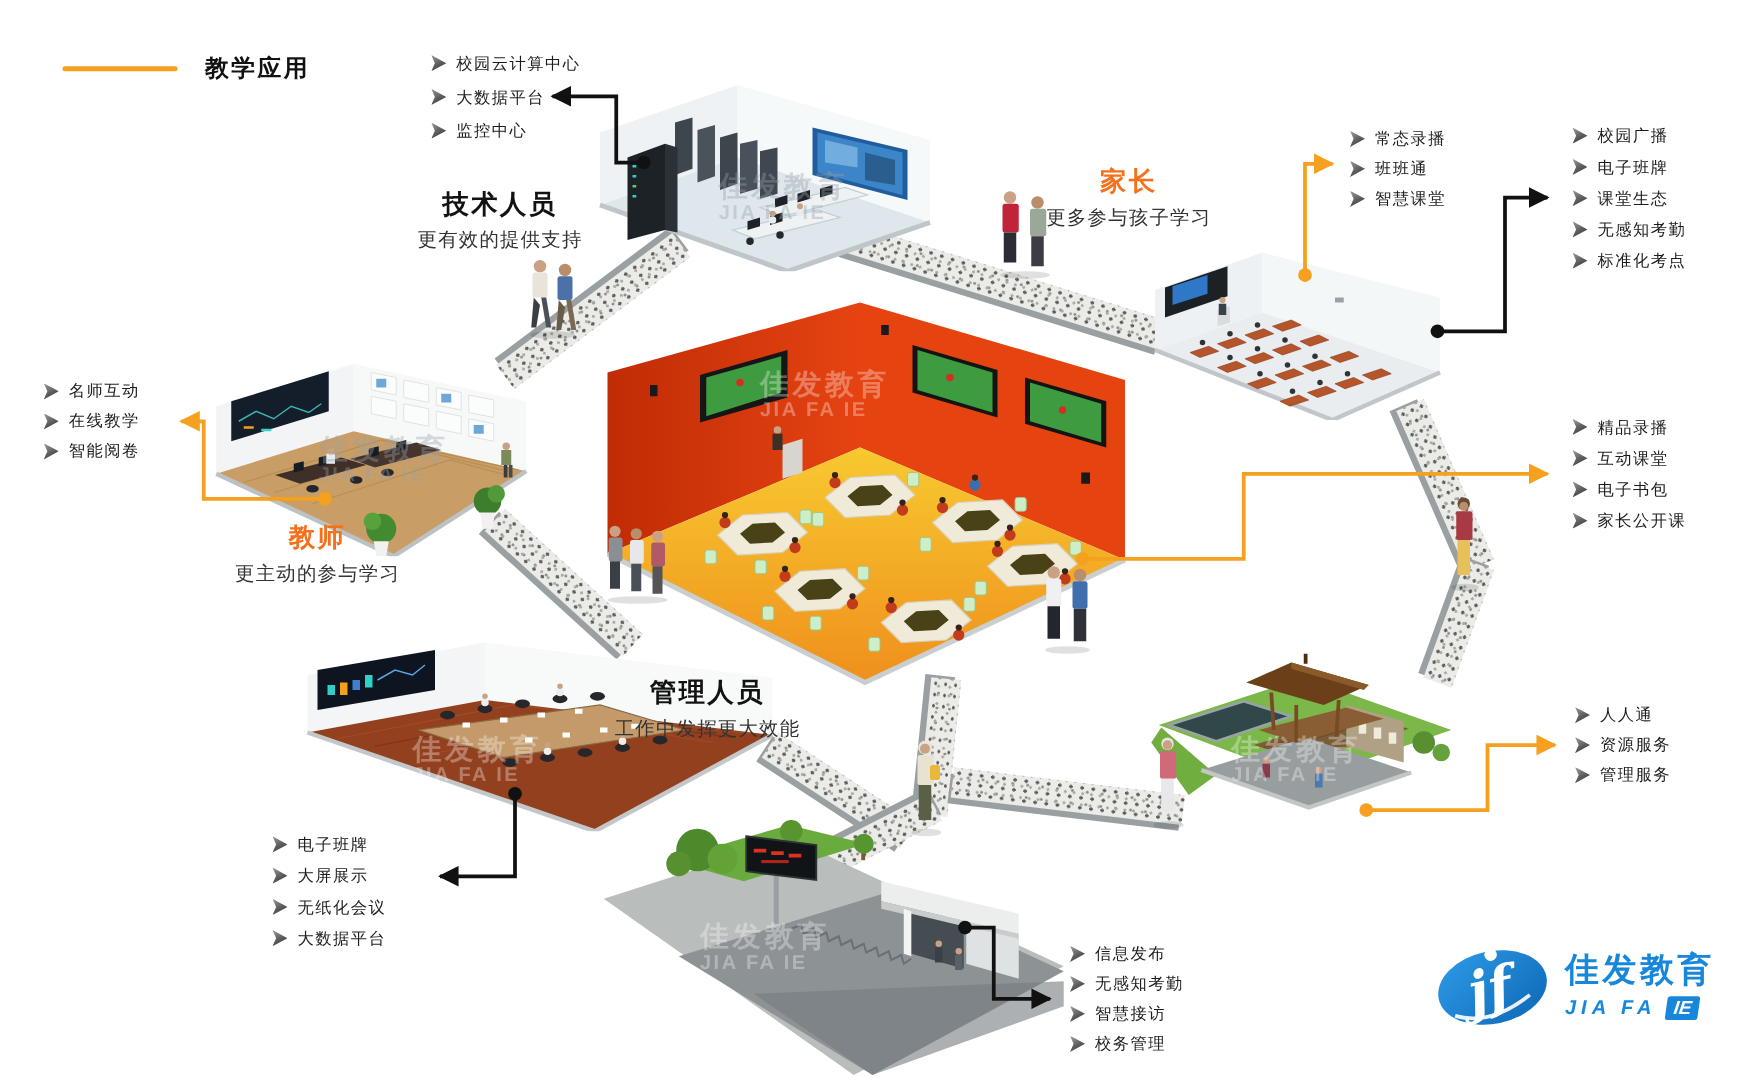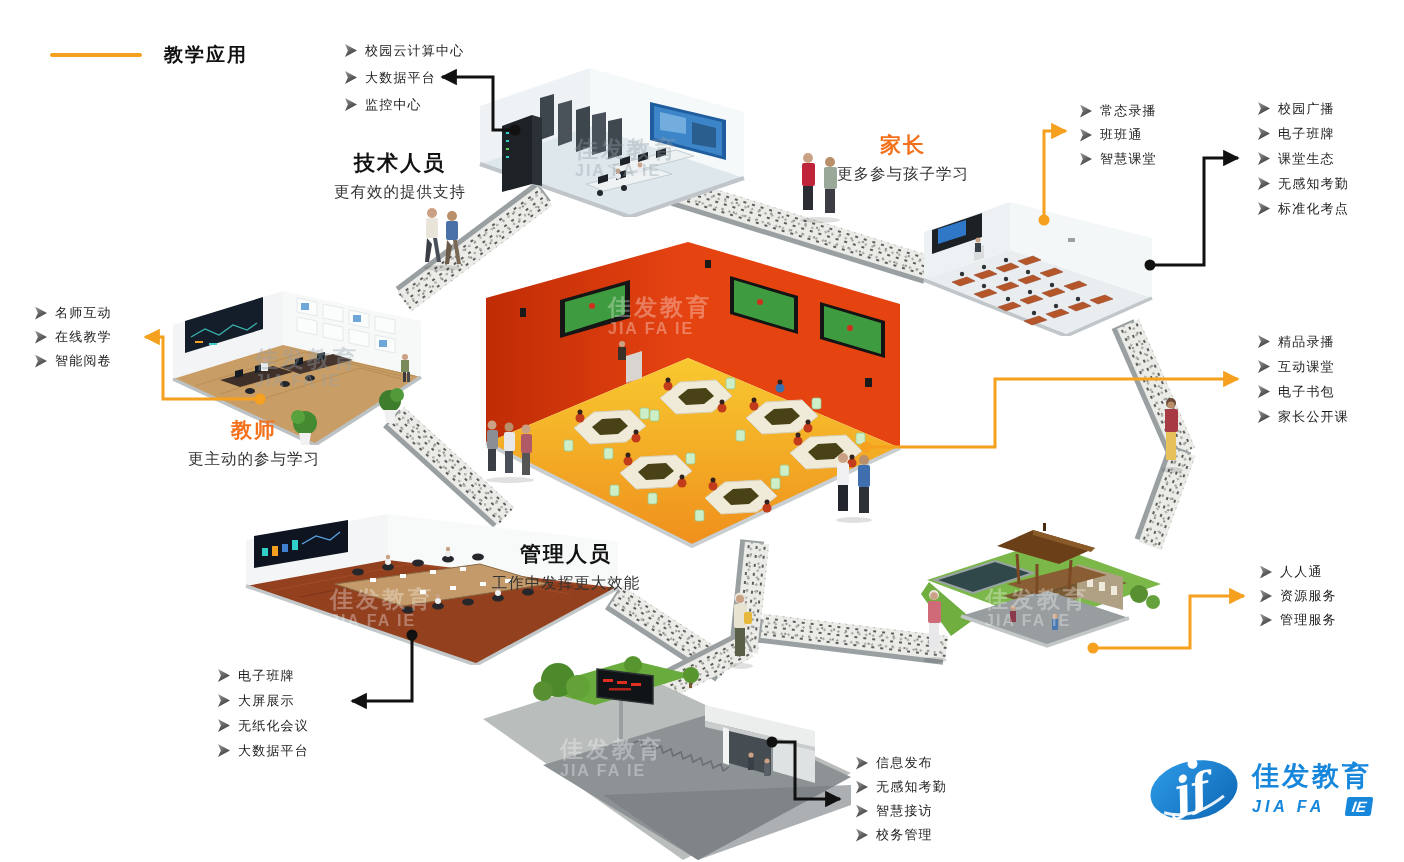--- a/index.html
+++ b/index.html
@@ -39,21 +39,21 @@
   
   .role{position:absolute;transform:translateX(-50%);text-align:center;z-index:6;white-space:nowrap;}
   .role-name{font-size:21px;font-weight:bold;letter-spacing:2px;}
   .role-name.orange{color:#F4711C;}
   .role-name.black{color:#121212;}
   .role-desc{font-size:15.5px;color:#333;letter-spacing:1px;margin-top:5px;}
   
   .logo{position:absolute;left:1146px;top:750px;display:flex;align-items:center;z-index:6;}
   .logo-txt{margin-left:10px;}
   .logo-cn{font-size:27px;font-weight:bold;color:#1787DC;letter-spacing:3px;}
-  .logo-en-row{display:flex;align-items:center;margin-top:3px;gap:13px;}
+  .logo-en-row{display:flex;align-items:center;margin-top:3px;}
   .logo-en{font-size:16px;font-weight:bold;font-style:italic;color:#1787DC;letter-spacing:4px;margin-right:8px;}
   .logo-badge{font-size:15px;font-weight:bold;font-style:italic;color:#fff;background:#1787DC;
               padding:1px 6px;border-radius:2px;transform:skewX(-8deg);}
 </style>
 </head>
 <body>
 
 <div class="stage">
 
   <div class="path" style="left:545px;top:184px;width:176px;transform:rotate(143.1deg);"></div>

